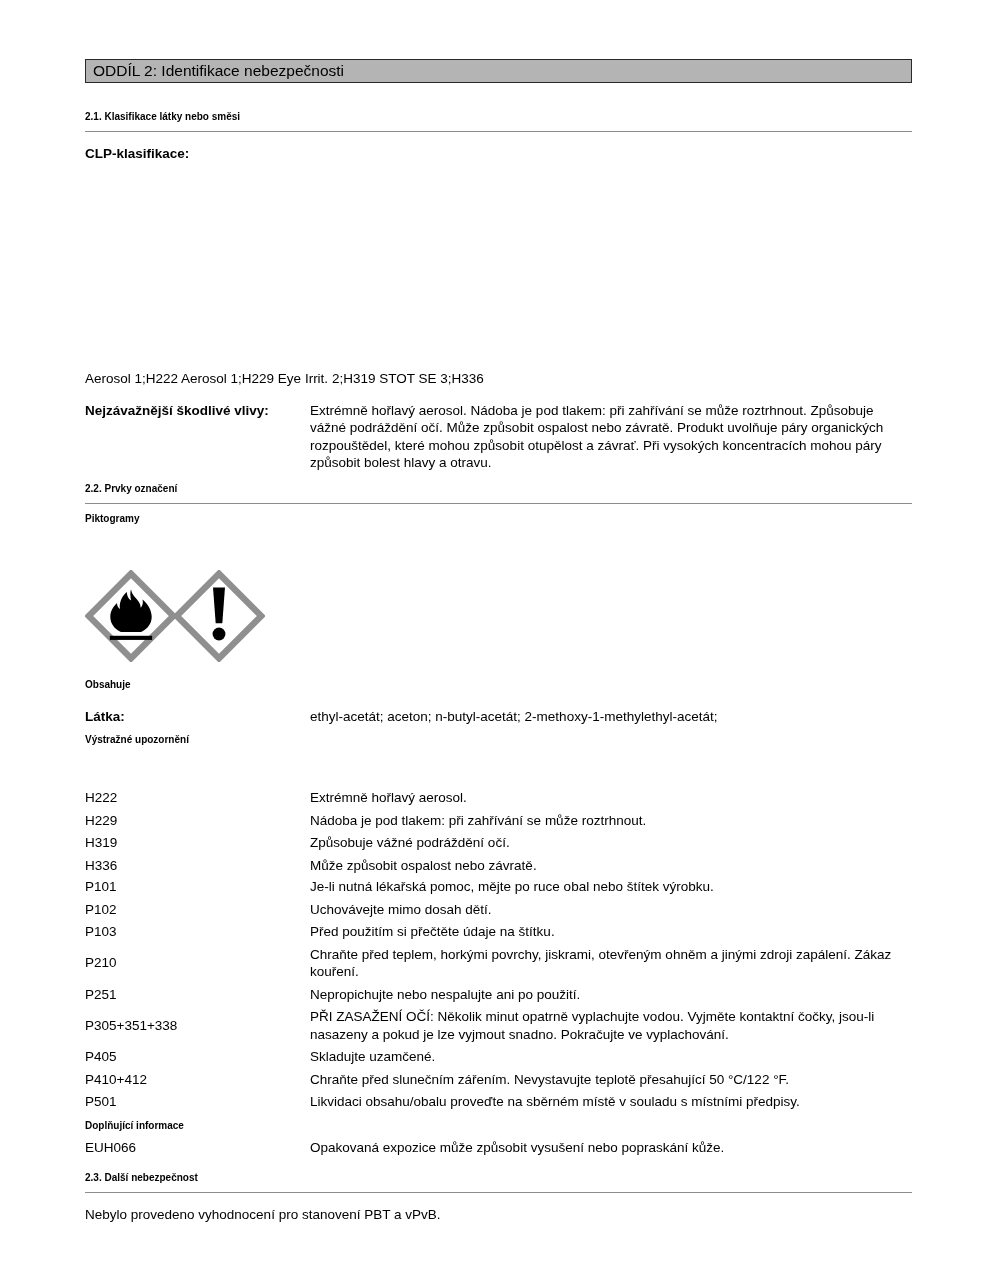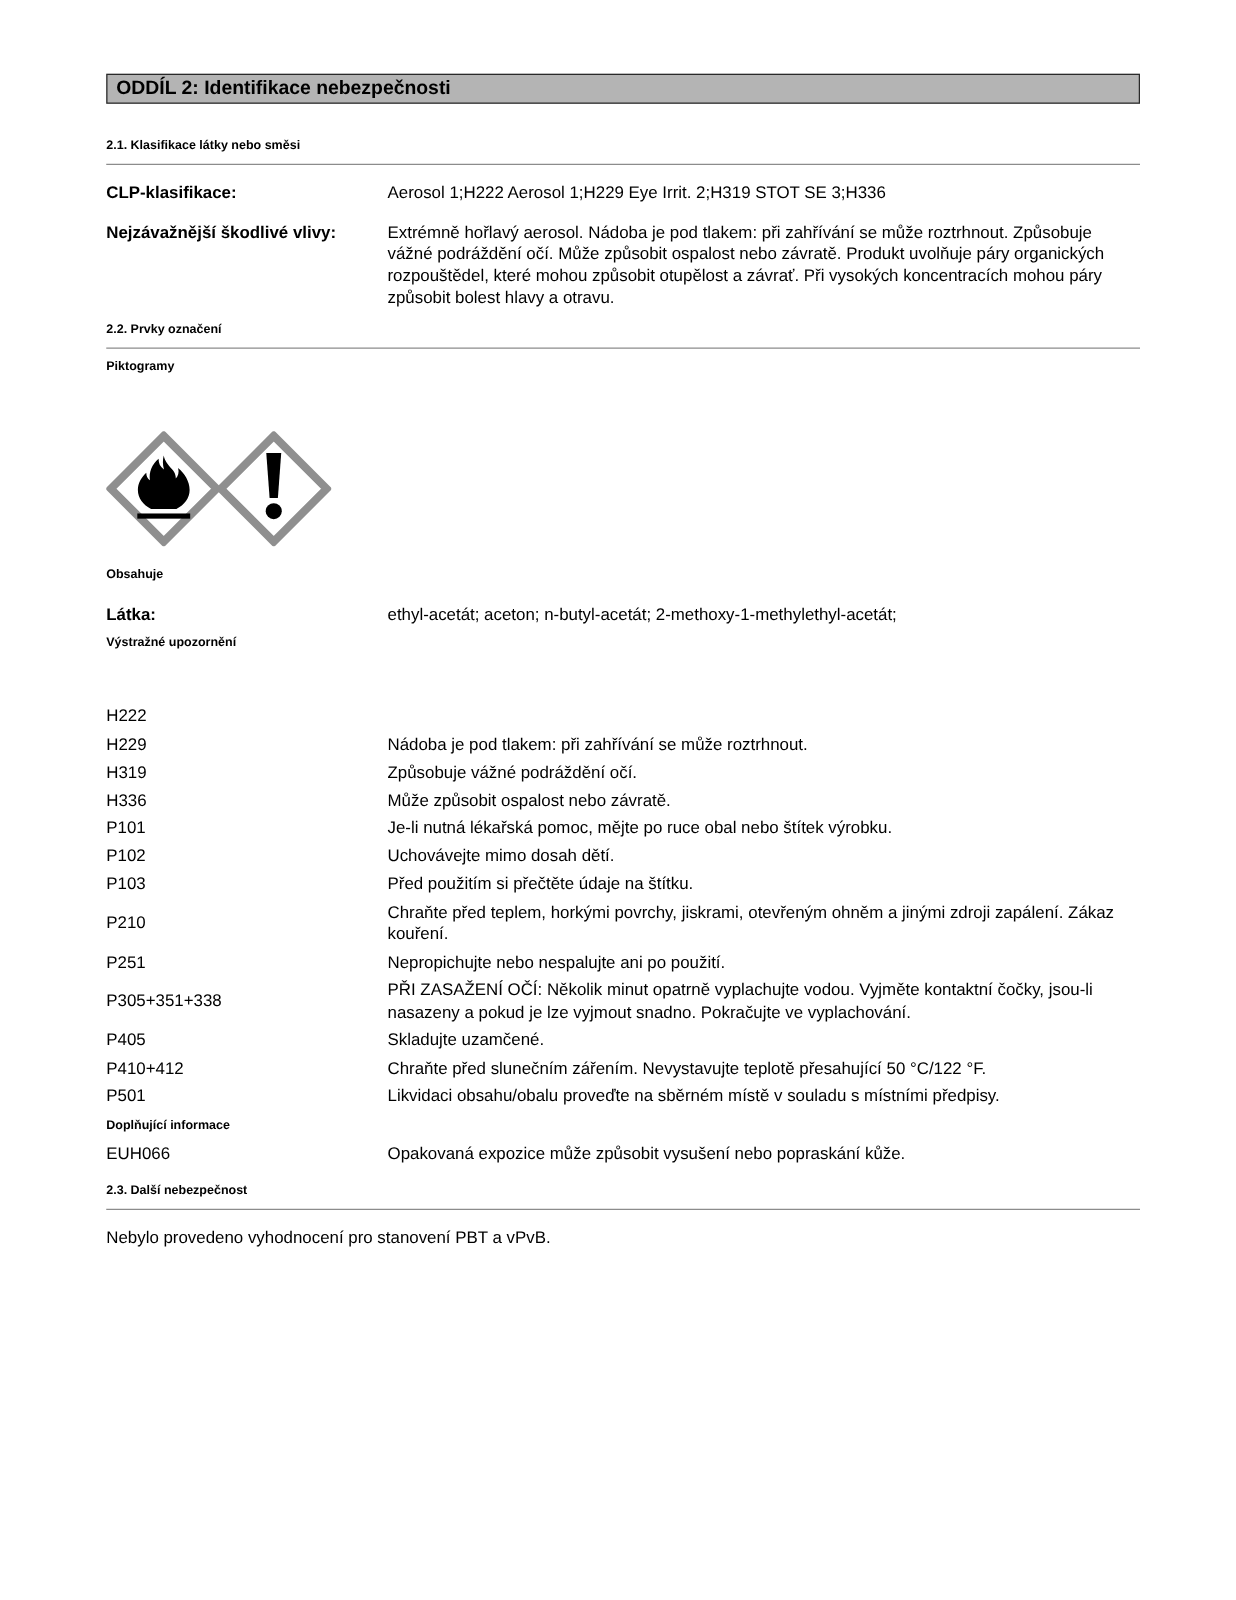--- a/index.html
+++ b/index.html
@@ -12,21 +12,21 @@
     font-family: "Liberation Sans", sans-serif;
     font-size: 13.5px;
     line-height: 17.5px;
   }
   .page {
     padding: 59px 77px 0 85px; 
   }
   .section-bar {
     background: #b4b4b4;
     border: 1px solid #2a2a2a;
-    font-weight: bold;
+    font-weight: normal;
     font-size: 15.5px;
     line-height: 19px;
     padding: 1px 7px 2px 7px;
   }
   .sub-heading {
     font-weight: bold;
     font-size: 10px;
     line-height: 18px;
     border-bottom: 1px solid #8c8c8c;
     padding-bottom: 5px;
@@ -35,21 +35,21 @@
   .sh-22 { margin-top: 8px; }
   .sh-23 { margin-top: 13px; }
   .bold-heading {
     font-weight: bold;
     font-size: 10px;
     line-height: 18px;
   }
   .kv-row { display: flex; }
   .kv-label { flex: 0 0 225px; font-weight: bold; padding-right: 10px; }
   .kv-value { flex: 1; }
-  .mt-13 { margin-top: 13px; }
+  .mt-13 { margin-top: 13px; flex-direction: column; }
   .mt-14 { margin-top: 14px; }
   .mt-6  { margin-top: 6px; }
   .mt-7  { margin-top: 7px; }
   .mt-40 { margin-top: 40px; }
   .pictos {
     display: flex;
     margin-top: 42px;
     margin-bottom: 14px;
   }
   svg.picto { width: 92px; height: 92px; display: block; }
@@ -104,20 +104,21 @@
   <div class="kv-row mt-14">
     <div class="kv-label">Látka:</div>
     <div class="kv-value">ethyl-acetát; aceton; n-butyl-acetát; 2-methoxy-1-methylethyl-acetát;</div>
   </div>
 
   <div class="bold-heading mt-6">Výstražné upozornění</div>
 
   <div class="mt-40">
     <div class="statement-row first">
       <div class="code-cell">H222</div>
+      <div class="text-cell">Extrémně hořlavý aerosol.</div>
     </div>
     <div class="statement-row">
       <div class="code-cell">H229</div>
       <div class="text-cell">Nádoba je pod tlakem: při zahřívání se může roztrhnout.</div>
     </div>
     <div class="statement-row">
       <div class="code-cell">H319</div>
       <div class="text-cell">Způsobuje vážné podráždění očí.</div>
     </div>
     <div class="statement-row">

